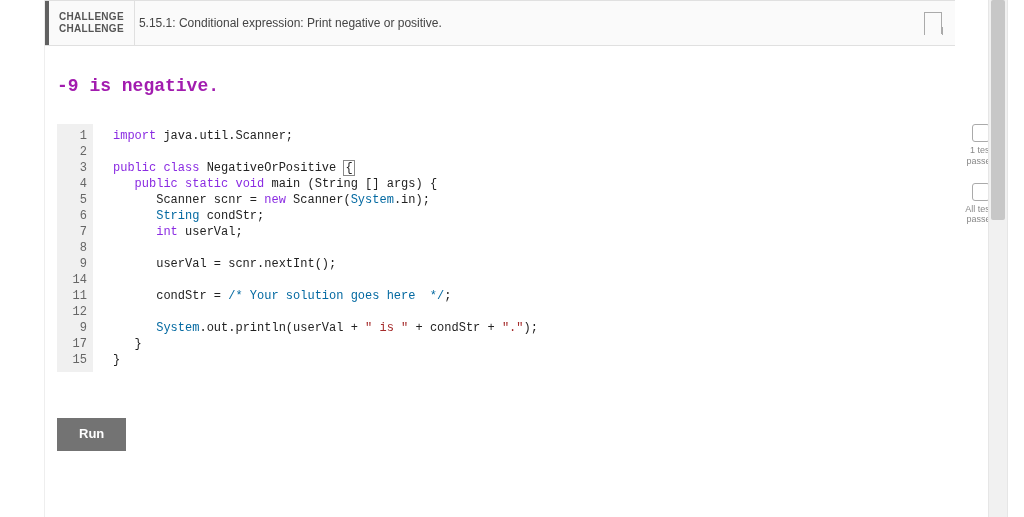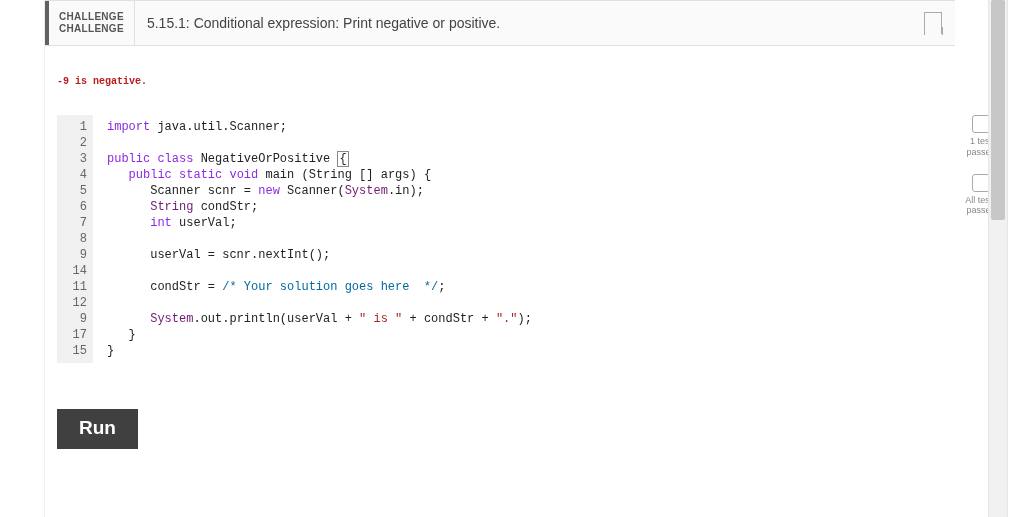--- a/index.html
+++ b/index.html
@@ -40,22 +40,22 @@
   font-size: 10px;
   font-weight: bold;
   color: #555;
   letter-spacing: 0.3px;
   line-height: 1.2;
 }
 .challenge-title {
   flex: 1;
   display: flex;
   align-items: center;
-  padding-left: 12px;
-  font-size: 14px;
+  padding-left: 4px;
+  font-size: 12px;
   color: #444;
   border-left: 1px solid #e0e0e0;
 }
 .bookmark-slot {
   width: 44px;
   display: flex;
   align-items: center;
   justify-content: center;
 }
 .bookmark-icon {
@@ -80,23 +80,23 @@
 .instructions {
   padding: 16px 12px 8px 12px;
 }
 .instr-text {
   font-size: 13.5px;
   color: #333;
   line-height: 1.6;
 }
 .example-output {
   font-family: "Courier New", monospace;
-  font-size: 10px;
+  font-size: 18px;
   font-weight: bold;
-  color: #b91c1c;
+  color: #a21caf;
   padding: 14px 0 20px 0;
 }
 .editor-area {
   position: relative;
   margin: 0 12px;
 }
 .editor-row {
   display: flex;
 }
 .code-gutter {
@@ -109,26 +109,26 @@
   padding: 4px 6px 4px 0;
   user-select: none;
 }
 .code-gutter .ln { line-height: 16px; height: 16px; }
 .code-body {
   flex: 1;
   background: #fff;
   font-family: Consolas, "Courier New", monospace;
   font-size: 12px;
   color: #222;
-  padding: 4px 0 4px 14px;
+  padding: 4px 0 4px 20px;
   white-space: pre;
   line-height: 16px;
 }
 .kw { color: #8a2be2; }
-.type { color: #701a75; }
+.type { color: #0369a1; }
 .comment { color: #0369a1; }
 .string { color: #a52a2a; }
 .cursor-box { border: 1px solid #888; padding: 0 1px; }
 .status-col {
   position: absolute;
   right: -64px;
   top: 0;
   width: 52px;
   display: flex;
   flex-direction: column;
@@ -148,24 +148,24 @@
 }
 .status-text {
   font-size: 9px;
   color: #888;
   text-align: center;
   line-height: 1.2;
   margin-top: 3px;
 }
 .run-btn {
   margin: 46px 0 0 12px;
-  background: #404040;
+  background: #737373;
   color: #fff;
   border: none;
-  font-size: 19px;
+  font-size: 13px;
   font-weight: bold;
   padding: 8px 22px 10px 22px;
   cursor: pointer;
 }
 .right-rail {
   position: absolute;
   left: 988px;
   top: 0;
   width: 20px;
   height: 517px;

